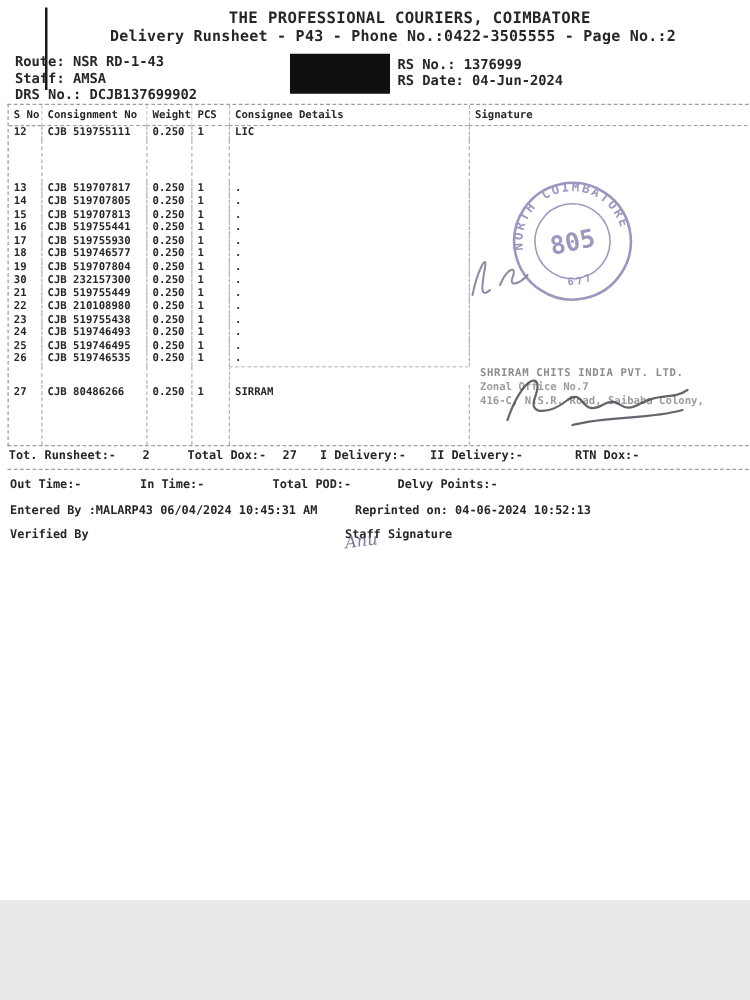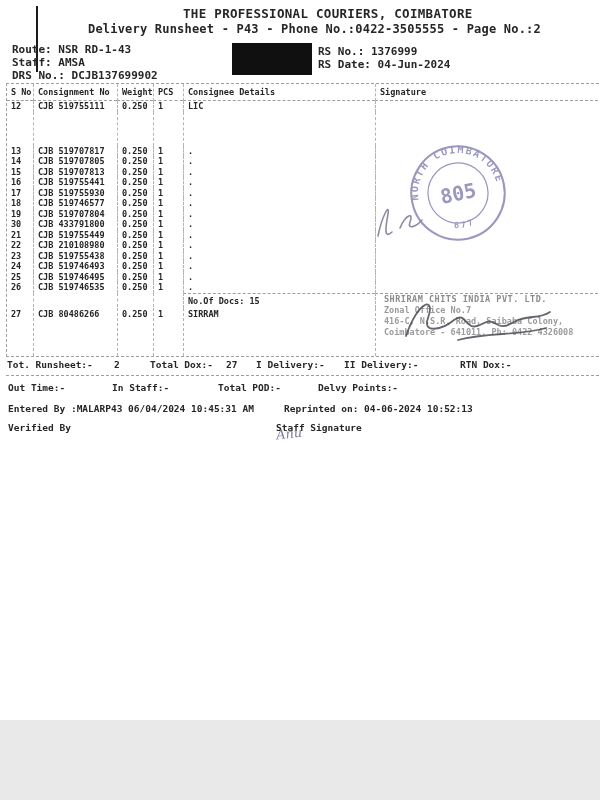--- a/index.html
+++ b/index.html
@@ -134,21 +134,21 @@
         <div class="trow">
           <div class="tcell c0">19</div>
           <div class="tcell c1">CJB 519707804</div>
           <div class="tcell c2">0.250</div>
           <div class="tcell c3">1</div>
           <div class="tcell c4">.</div>
           <div class="tcell c5"></div>
         </div>
         <div class="trow">
           <div class="tcell c0">30</div>
-          <div class="tcell c1">CJB 433791800</div>
+          <div class="tcell c1">CJB 232157300</div>
           <div class="tcell c2">0.250</div>
           <div class="tcell c3">1</div>
           <div class="tcell c4">.</div>
           <div class="tcell c5"></div>
         </div>
         <div class="trow">
           <div class="tcell c0">21</div>
           <div class="tcell c1">CJB 519755449</div>
           <div class="tcell c2">0.250</div>
           <div class="tcell c3">1</div>
@@ -193,21 +193,20 @@
           <div class="tcell c2">0.250</div>
           <div class="tcell c3">1</div>
           <div class="tcell c4">.</div>
           <div class="tcell c5"></div>
         </div>
         <div class="trow docs">
           <div class="tcell c0"></div>
           <div class="tcell c1"></div>
           <div class="tcell c2"></div>
           <div class="tcell c3"></div>
-          <div class="tcell c4">No.Of Docs: 15</div>
           <div class="tcell c5"></div>
         </div>
         <div class="trow tall">
           <div class="tcell c0">27</div>
           <div class="tcell c1">CJB 80486266</div>
           <div class="tcell c2">0.250</div>
           <div class="tcell c3">1</div>
           <div class="tcell c4">SIRRAM</div>
           <div class="tcell c5"></div>
         </div>
@@ -231,39 +230,38 @@
   </svg>
 
   <svg class="scr1" viewBox="0 0 64 52">
     <path d="M10 40 C 14 20, 22 6, 20 18 C 18 30, 15 44, 24 36 M32 32 C 38 18, 46 16, 42 26 C 39 34, 48 31, 54 24" stroke="#8d8aa6" stroke-width="1.6" fill="none" stroke-linecap="round"></path>
   </svg>
 
   <div class="company">
     <div class="cname">SHRIRAM CHITS INDIA PVT. LTD.</div>
     <div>Zonal Office No.7</div>
     <div>416-C, N.S.R. Road, Saibaba Colony,</div>
-    <div>Coimbatore - 641011. Ph: 0422 4326008</div>
   </div>
 
   <svg class="scr2" viewBox="0 0 162 64">
     <path d="M8 46 C 20 10, 38 6, 30 28 C 24 44, 44 40, 56 30 C 70 20, 66 44, 84 34 C 100 25, 96 44, 116 32 C 130 24, 140 30, 152 22 M60 50 C 90 42, 120 46, 148 38" stroke="#4a4a55" stroke-width="1.8" fill="none" stroke-linecap="round" opacity="0.85"></path>
   </svg>
 
   <div class="abs foot" style="left:7px;top:359px;">Tot. Runsheet:-</div>
   <div class="abs foot" style="left:114px;top:359px;">2</div>
   <div class="abs foot" style="left:150px;top:359px;">Total Dox:-</div>
   <div class="abs foot" style="left:226px;top:359px;">27</div>
   <div class="abs foot" style="left:256px;top:359px;">I Delivery:-</div>
   <div class="abs foot" style="left:344px;top:359px;">II Delivery:-</div>
   <div class="abs foot" style="left:460px;top:359px;">RTN Dox:-</div>
 
   <div class="dashline" style="top:375px;"></div>
 
   <div class="abs foot" style="left:8px;top:382px;">Out Time:-</div>
-  <div class="abs foot" style="left:112px;top:382px;">In Staff:-</div>
+  <div class="abs foot" style="left:112px;top:382px;">In Time:-</div>
   <div class="abs foot" style="left:218px;top:382px;">Total POD:-</div>
   <div class="abs foot" style="left:318px;top:382px;">Delvy Points:-</div>
 
   <div class="abs foot" style="left:8px;top:403px;">Entered By :MALARP43 06/04/2024 10:45:31 AM</div>
   <div class="abs foot" style="left:284px;top:403px;">Reprinted on: 04-06-2024 10:52:13</div>
 
   <div class="abs foot" style="left:8px;top:422px;">Verified By</div>
   <div class="abs foot" style="left:276px;top:422px;">Staff Signature</div>
   <div class="anu">Anu</div>
 

